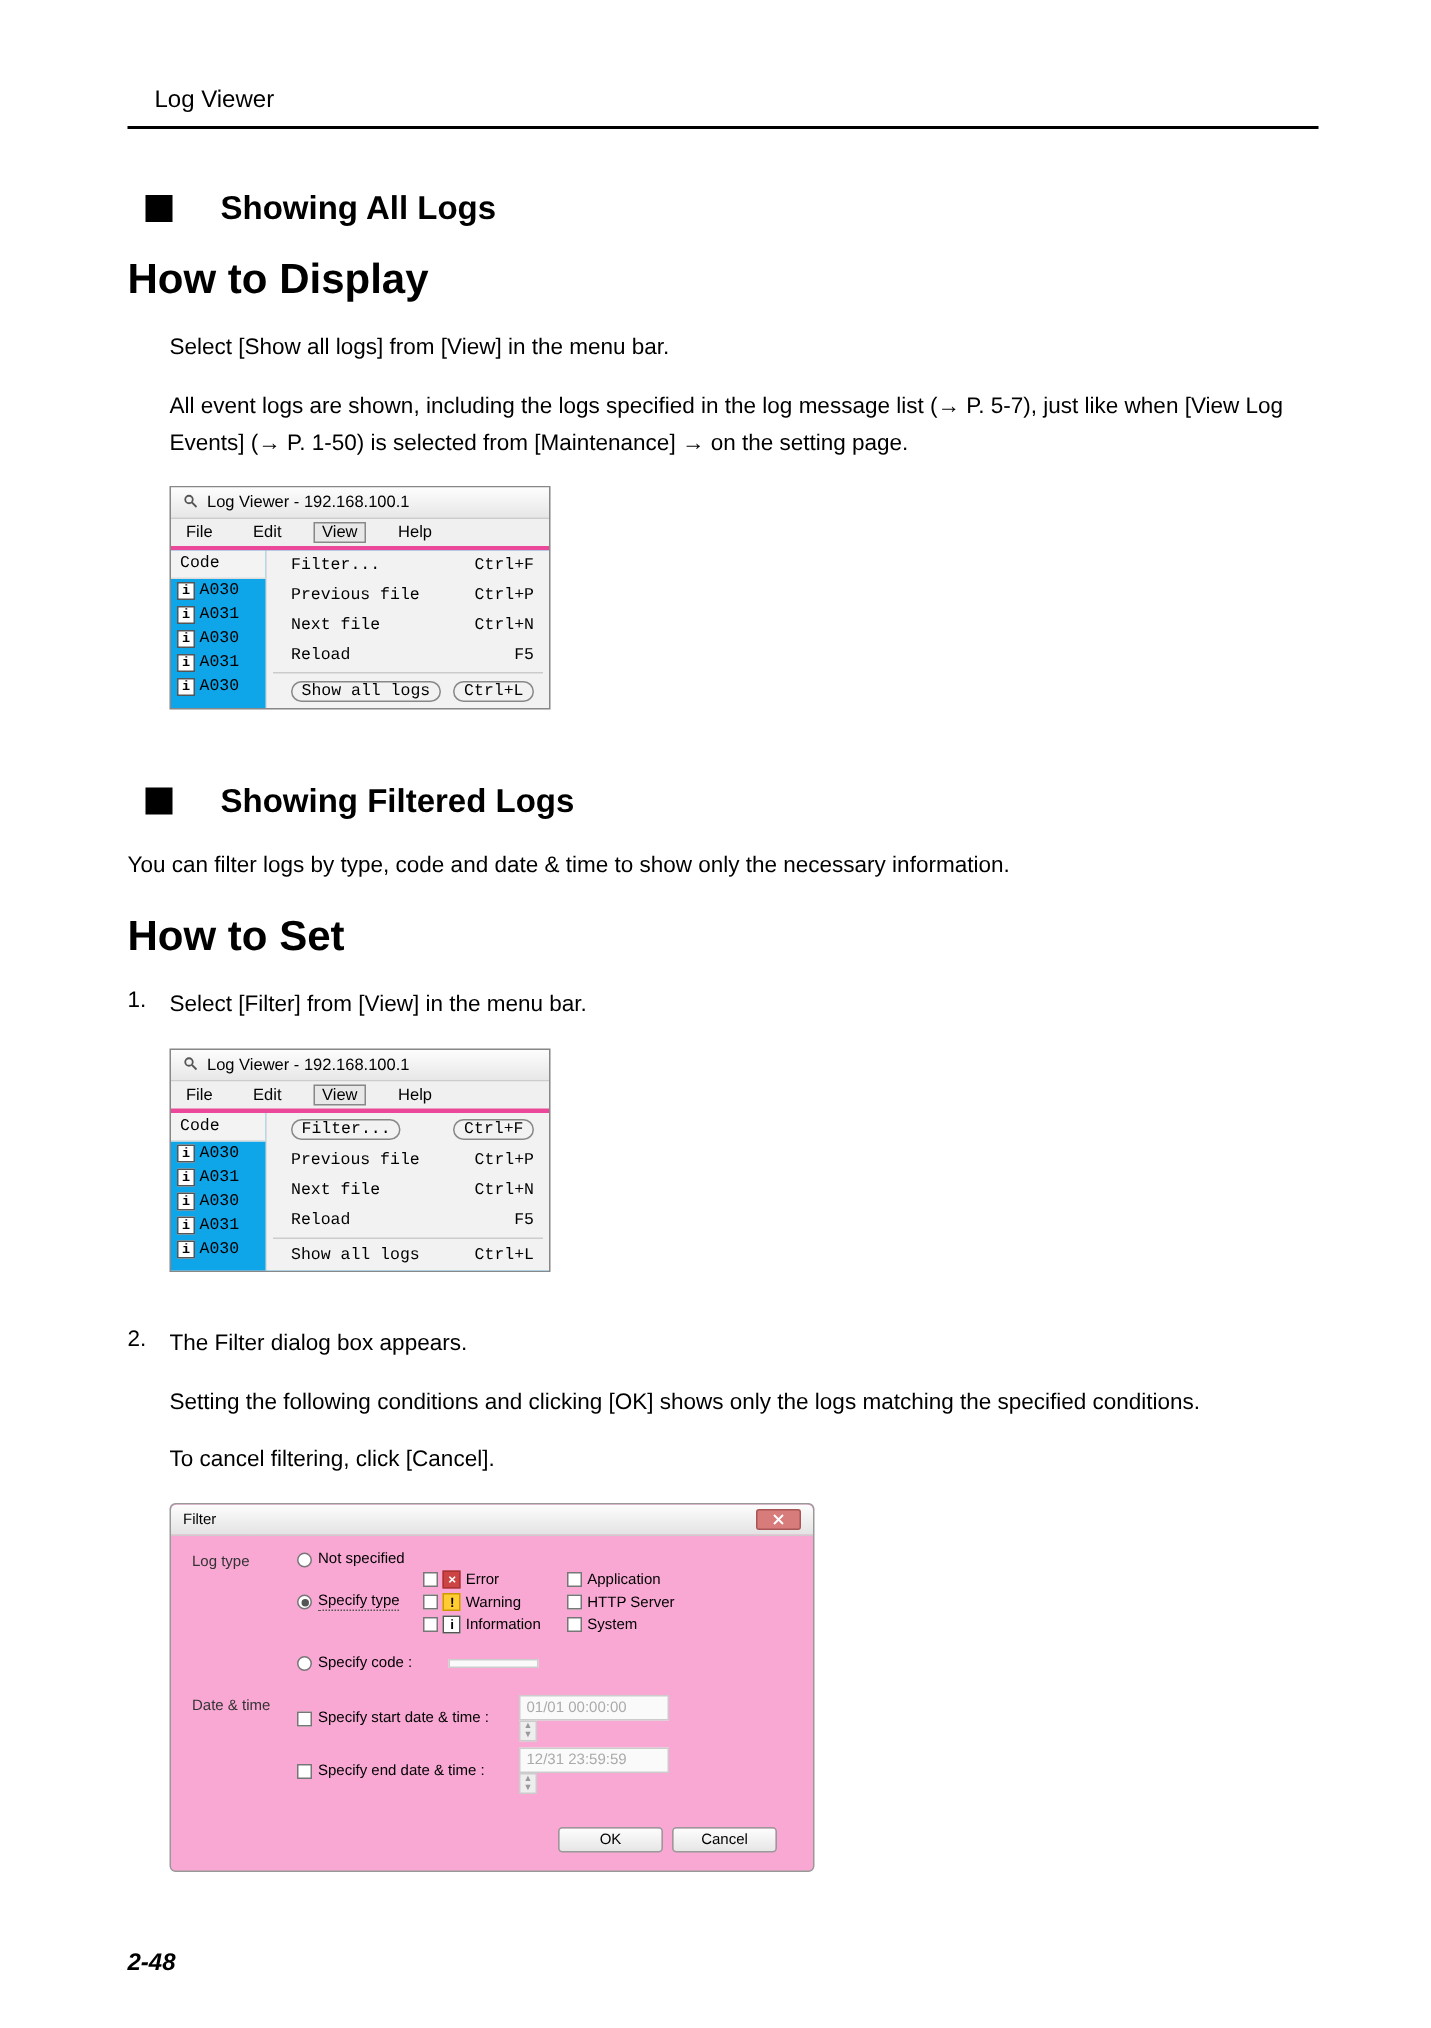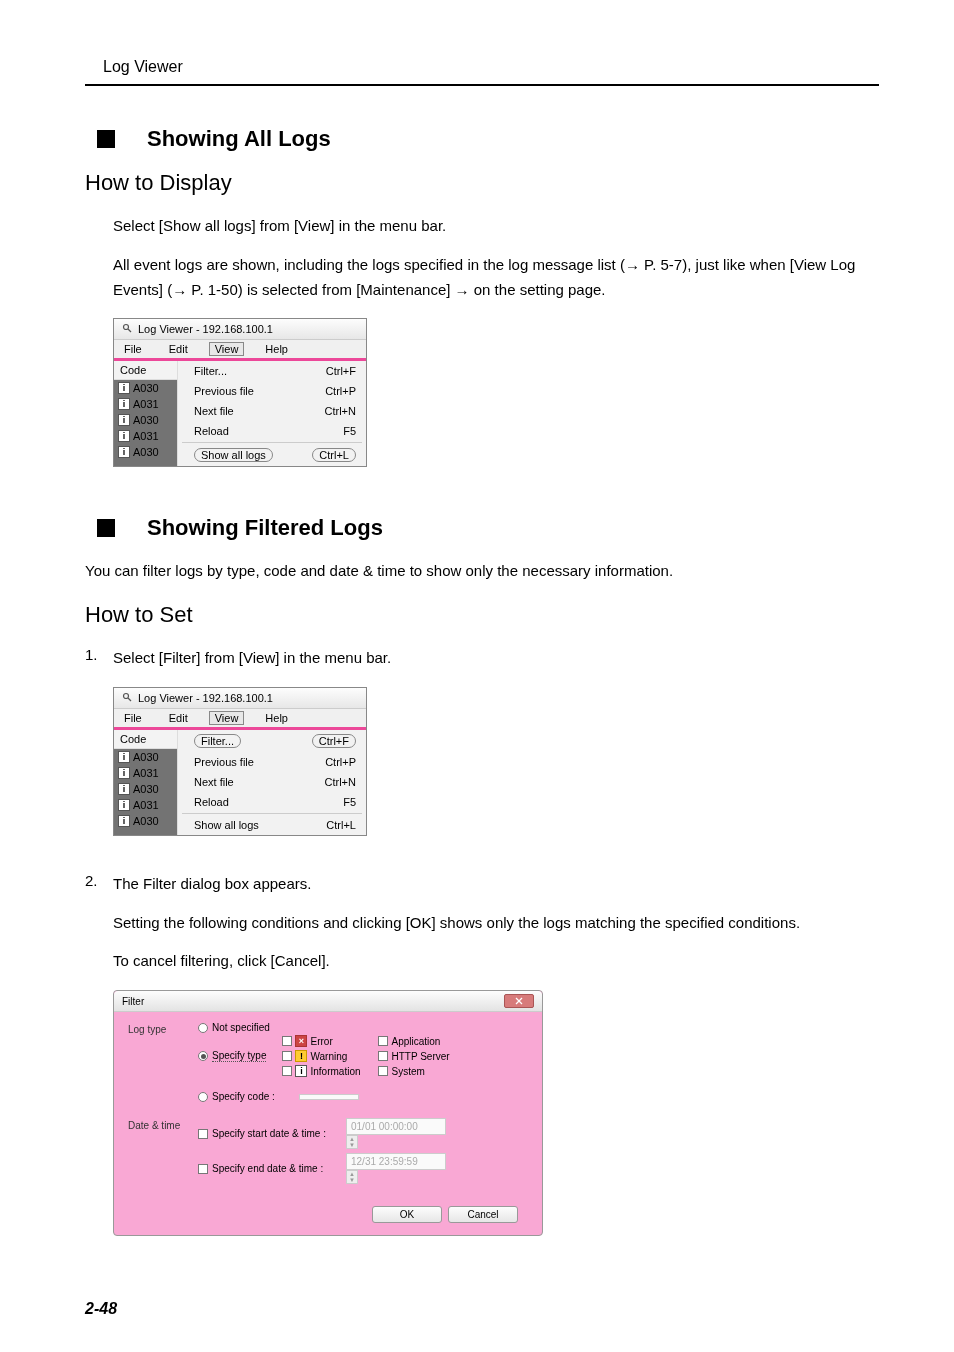--- a/index.html
+++ b/index.html
@@ -34,22 +34,22 @@
     align-items: center;
     gap: 32px;
   }
   .square {
     display: inline-block;
     width: 18px;
     height: 18px;
     background: #000;
   }
   .h3 {
-    font-size: 22px;
-    font-weight: normal;
+    font-size: 28px;
+    font-weight: bold;
     margin-bottom: 18px;
   }
   .para {
     font-size: 15px;
     line-height: 1.65;
     margin-bottom: 14px;
     margin-left: 28px;
   }
   .para-nomargin {
     font-size: 15px;
@@ -97,21 +97,22 @@
   .menubar span {
     padding: 1px 6px;
   }
   .menubar .sel {
     border: 1px solid #888;
     background: #e8e8e8;
     padding: 0 5px;
   }
   .menu-body {
     display: flex;
-    background: #737373;
+    background: #0ea5e9;
+    font-family: Liberation Mono, monospace;
   }
   .code-col {
     width: 64px;
     border-right: 1px solid #ddd;
   }
   .code-col .colh {
     padding: 3px 6px;
     background: #f3f3f3;
     border-bottom: 1px solid #ddd;
   }

